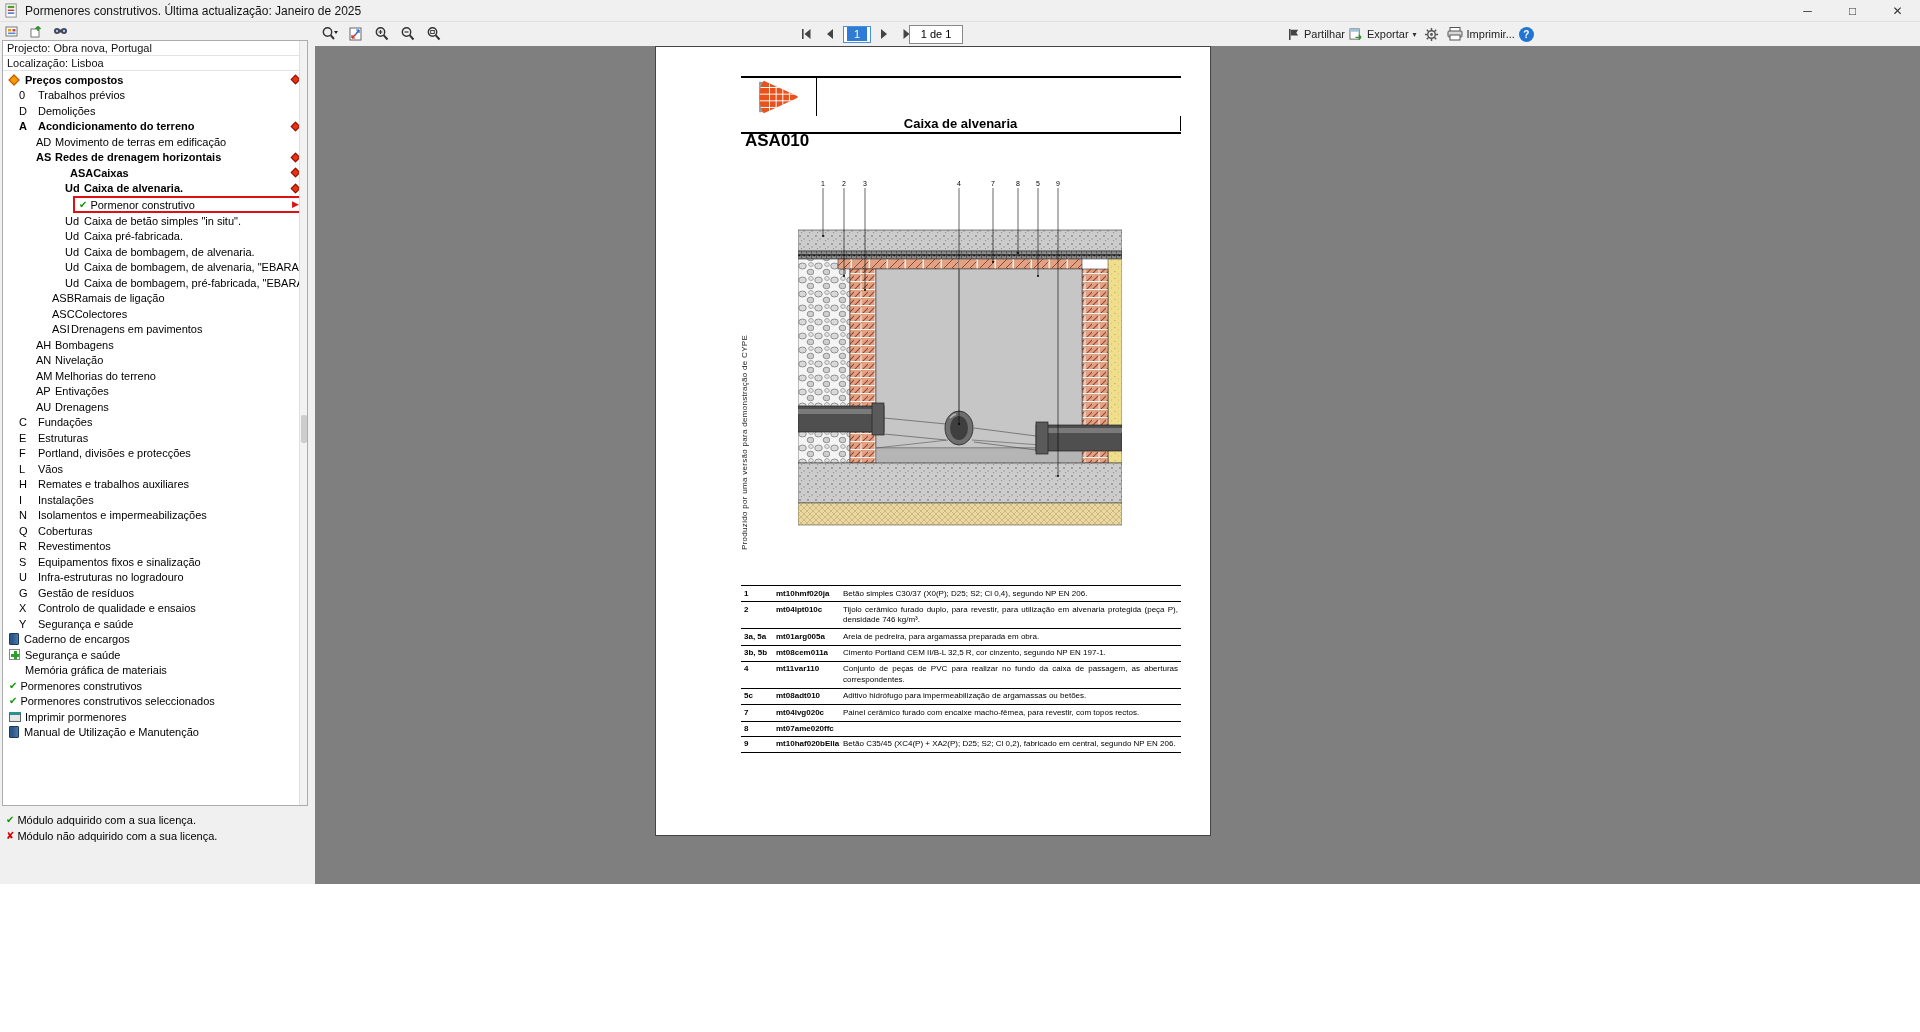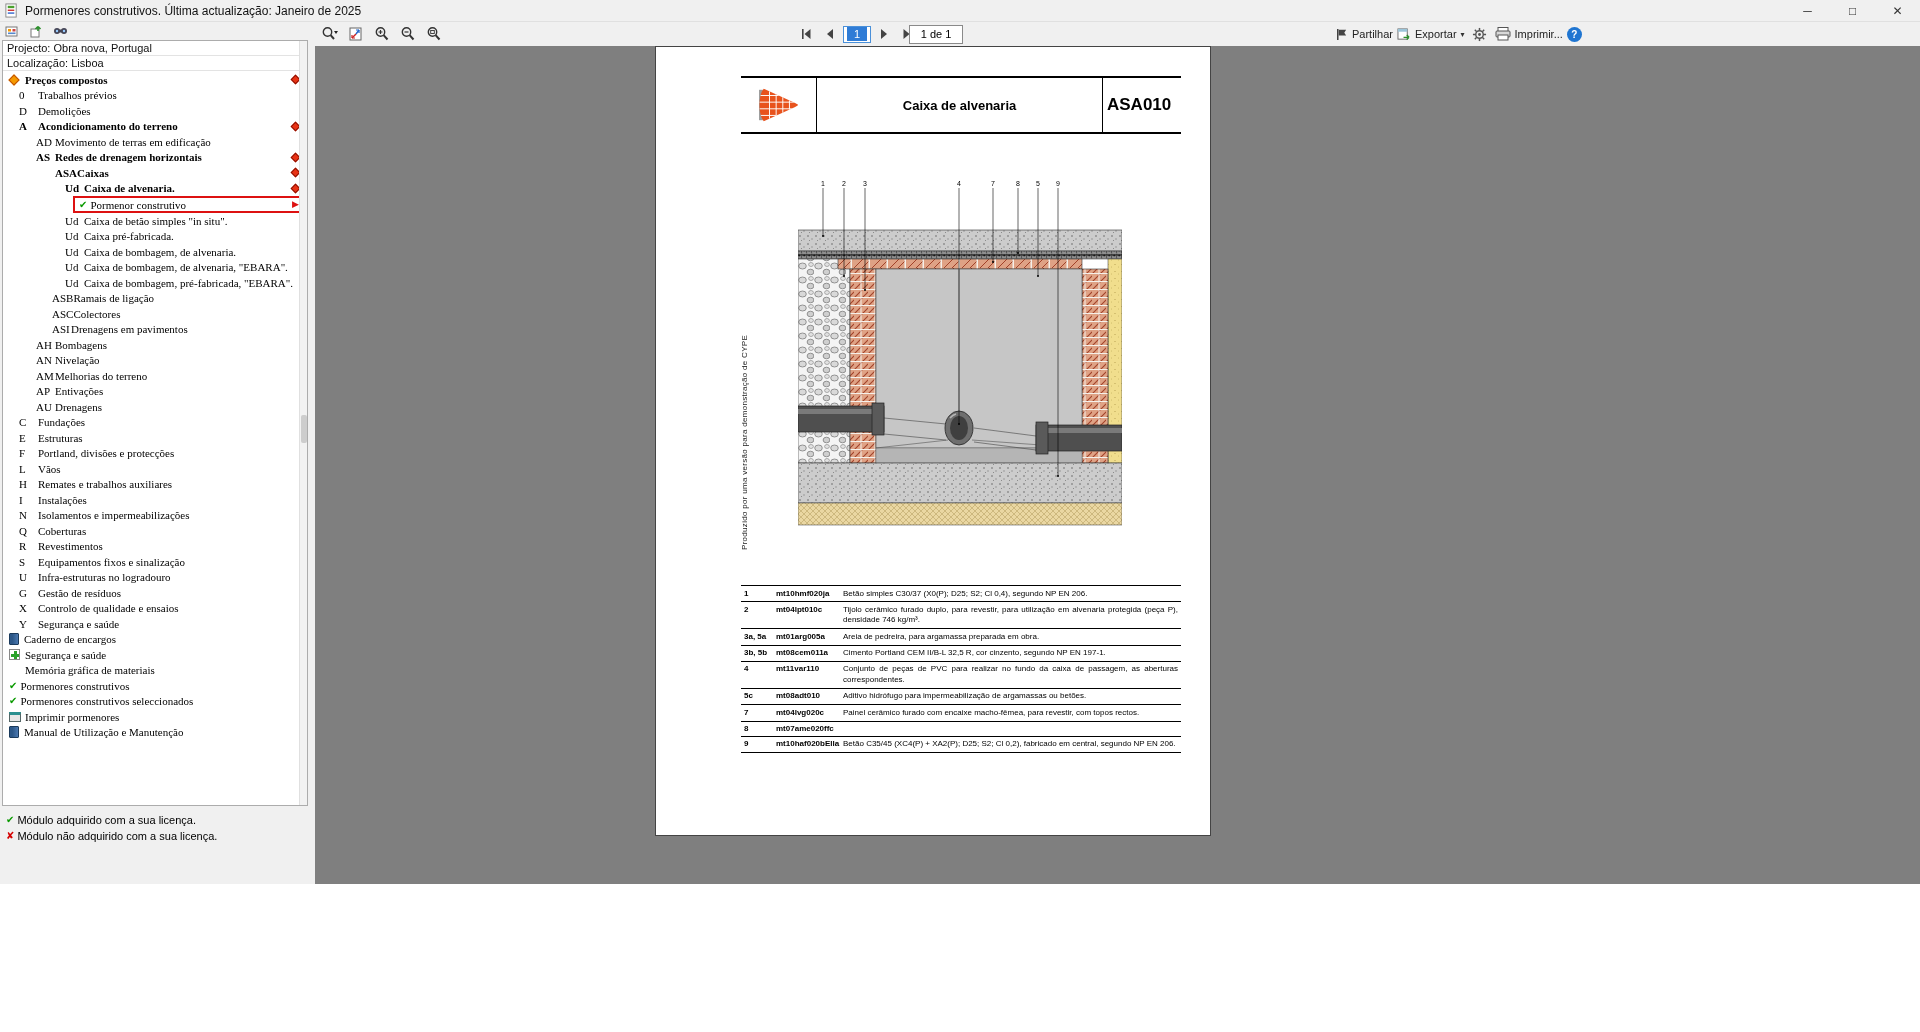--- a/index.html
+++ b/index.html
@@ -17,21 +17,21 @@
   .appbody { display:flex; height:1010px; }
   .sidebar { width:315px; background:#f0f0f0; flex-shrink:0; position:relative; }
   .content { flex:1; display:flex; flex-direction:column; position:relative; }
 
   
   .side-toolbar { height:18px; display:flex; align-items:center; gap:8px; padding:1px 4px; }
   .side-tb-btn { width:16px; height:15px; display:flex; align-items:center; justify-content:center; }
   .tree-panel { position:relative; margin-left:2px; width:306px; height:766px; background:#fff; border:1px solid #acacac; overflow:hidden; }
   .proj-row { height:15px; font-size:11px; color:#111; padding:1px 4px 0 4px; border-bottom:1px solid #e3e3e3; white-space:nowrap; }
   .tree { padding-top:1px; }
-  .trow { height:15.5px; display:flex; align-items:center; font-size:11px; color:#000; position:relative; white-space:nowrap; padding-right:20px;font-family:Liberation Serif, serif; }
+  .trow { height:15.5px; display:flex; align-items:center; font-size:11px; color:#000; position:relative; white-space:nowrap; padding-right:20px; }
   .trow.b { font-weight:bold; }
   .trow .pfx { display:inline-block; min-width:19px; }
   .trow .lbl { display:inline-block; }
   .trow.sel { border:2px solid var(--select_red,#dd1111); height:17px; margin-right:3px; padding-right:3px; background:#fff; }
   .ic { display:inline-block; flex-shrink:0; }
   .ic-check { color:var(--check_green,#0a9a00); font-size:10px; margin:0 3px 0 2px; line-height:1; }
   .ic-cross { color:#d40000; font-size:10px; margin:0 3px 0 2px; line-height:1; }
   .ic-arrow { color:var(--select_red,#dd1111); font-size:9px; margin-left:auto; line-height:1; }
   .ic-diamond { position:absolute; right:8px; top:4px; width:7px; height:7px; background:#e83214; border:1px solid #8c1000; transform:rotate(45deg); }
   .ic-prices { width:8px; height:8px; background:#f59a00; border:1px solid #c05000; transform:rotate(45deg); margin:0 7px 0 3px; }
@@ -45,33 +45,33 @@
   .vthumb { position:absolute; top:49%; left:1px; width:6px; height:28px; background:#cdcdcd; border-radius:2px; }
   .legend { margin-top:6px; padding-left:4px; }
   .legend-item { height:16px; display:flex; align-items:center; font-size:11px; }
 
   
   .ctoolbar { height:24px; background:#f0f0f0; position:relative; flex-shrink:0; }
   .tbg { position:absolute; top:0; height:24px; display:flex; align-items:center; gap:4px; }
   .g-zoom { left:4px; }
   .g-nav { left:480px; gap:2px; }
   .g-page { left:594px; }
-  .g-right { left:1020px; }
+  .g-right { left:972px; }
   .tb-btn { min-width:22px; height:20px; display:flex; align-items:center; justify-content:center; border:1px solid transparent; border-radius:2px; }
   .tb-lblbtn { display:flex; align-items:center; gap:4px; font-size:11px; color:#222; }
   .page-input { width:28px; height:17px; background:#fff; border:1px solid #4a90d9; display:flex; align-items:center; justify-content:center; }
   .page-input .selv { background:#2f7cd6; color:#fff; font-size:11px; padding:0 7px; line-height:14px; }
   .page-count { width:54px; height:19px; border:1px solid #8a8a8a; background:#fff; font-size:11px; display:flex; align-items:center; justify-content:center; }
   .caret { font-size:8px; color:#333; }
   .help-circle { width:15px; height:15px; border-radius:50%; background:#1f75d1; color:#fff; font-size:10px; font-weight:bold; display:flex; align-items:center; justify-content:center; }
 
   
   .viewer { flex:1; background:var(--viewer_bg,#7f7f7f); position:relative; overflow:hidden; }
   .page { position:absolute; left:340px; top:0; width:556px; height:790px; background:#fff; border:1px solid #444; }
-  .doc-header { position:absolute; left:85px; top:29px; width:440px; height:58px; border-top:2px solid #000; border-bottom:2px solid #000; display:flex; }
+  .doc-header { position:absolute; left:85px; top:29px; width:440px; height:58px; border-top:2px solid #000; border-bottom:2px solid #000; display:flex;flex-direction:column; }
   .dh-logo { width:76px; border-right:1.5px solid #000; display:flex; align-items:center; justify-content:center; }
   .dh-title { flex:1; display:flex; align-items:center; justify-content:center; font-size:13px; font-weight:bold; color:#000; border-right:1.5px solid #000; }
   .dh-code { width:78px; display:flex; align-items:center; font-size:17px; font-weight:bold; padding-left:4px; }
   .drawing { position:absolute; left:142px; top:131px; }
   .watermark { position:absolute; left:82px; top:270px; height:250px; width:12px; writing-mode:vertical-rl; transform:rotate(180deg); font-size:8px; color:#222; display:flex; align-items:center; justify-content:center; letter-spacing:0.3px; white-space:nowrap; }
   .doc-table { position:absolute; left:85px; top:538px; width:440px; border-top:1px solid #000; font-size:8px; }
   .mrow { display:flex; border-bottom:1px solid #000; }
   .c-ref { width:33px; padding:2.5px 2px 2.5px 3px; font-weight:bold; }
   .c-code { width:66px; padding:2.5px 2px; font-weight:bold; }
   .c-desc { flex:1; padding:2.5px 3px; text-align:justify; line-height:1.3; }
@@ -151,21 +151,21 @@
             </div>
             <div class="trow" style="padding-left: 33px;">
               <span class="pfx">AD</span>
               <span class="lbl">Movimento de terras em edificação</span>
             </div>
             <div class="trow b" style="padding-left: 33px;">
               <span class="pfx">AS</span>
               <span class="lbl">Redes de drenagem horizontais</span>
               <span class="ic ic-diamond"></span>
             </div>
-            <div class="trow b" style="padding-left: 52px;">
+            <div class="trow b" style="padding-left: 67px;">
               <span class="pfx">ASA</span>
               <span class="lbl">Caixas</span>
               <span class="ic ic-diamond"></span>
             </div>
             <div class="trow b" style="padding-left: 62px;">
               <span class="pfx">Ud</span>
               <span class="lbl">Caixa de alvenaria.</span>
               <span class="ic ic-diamond"></span>
             </div>
             <div class="trow sel" style="margin-left: 70px; padding-left: 2px;">

